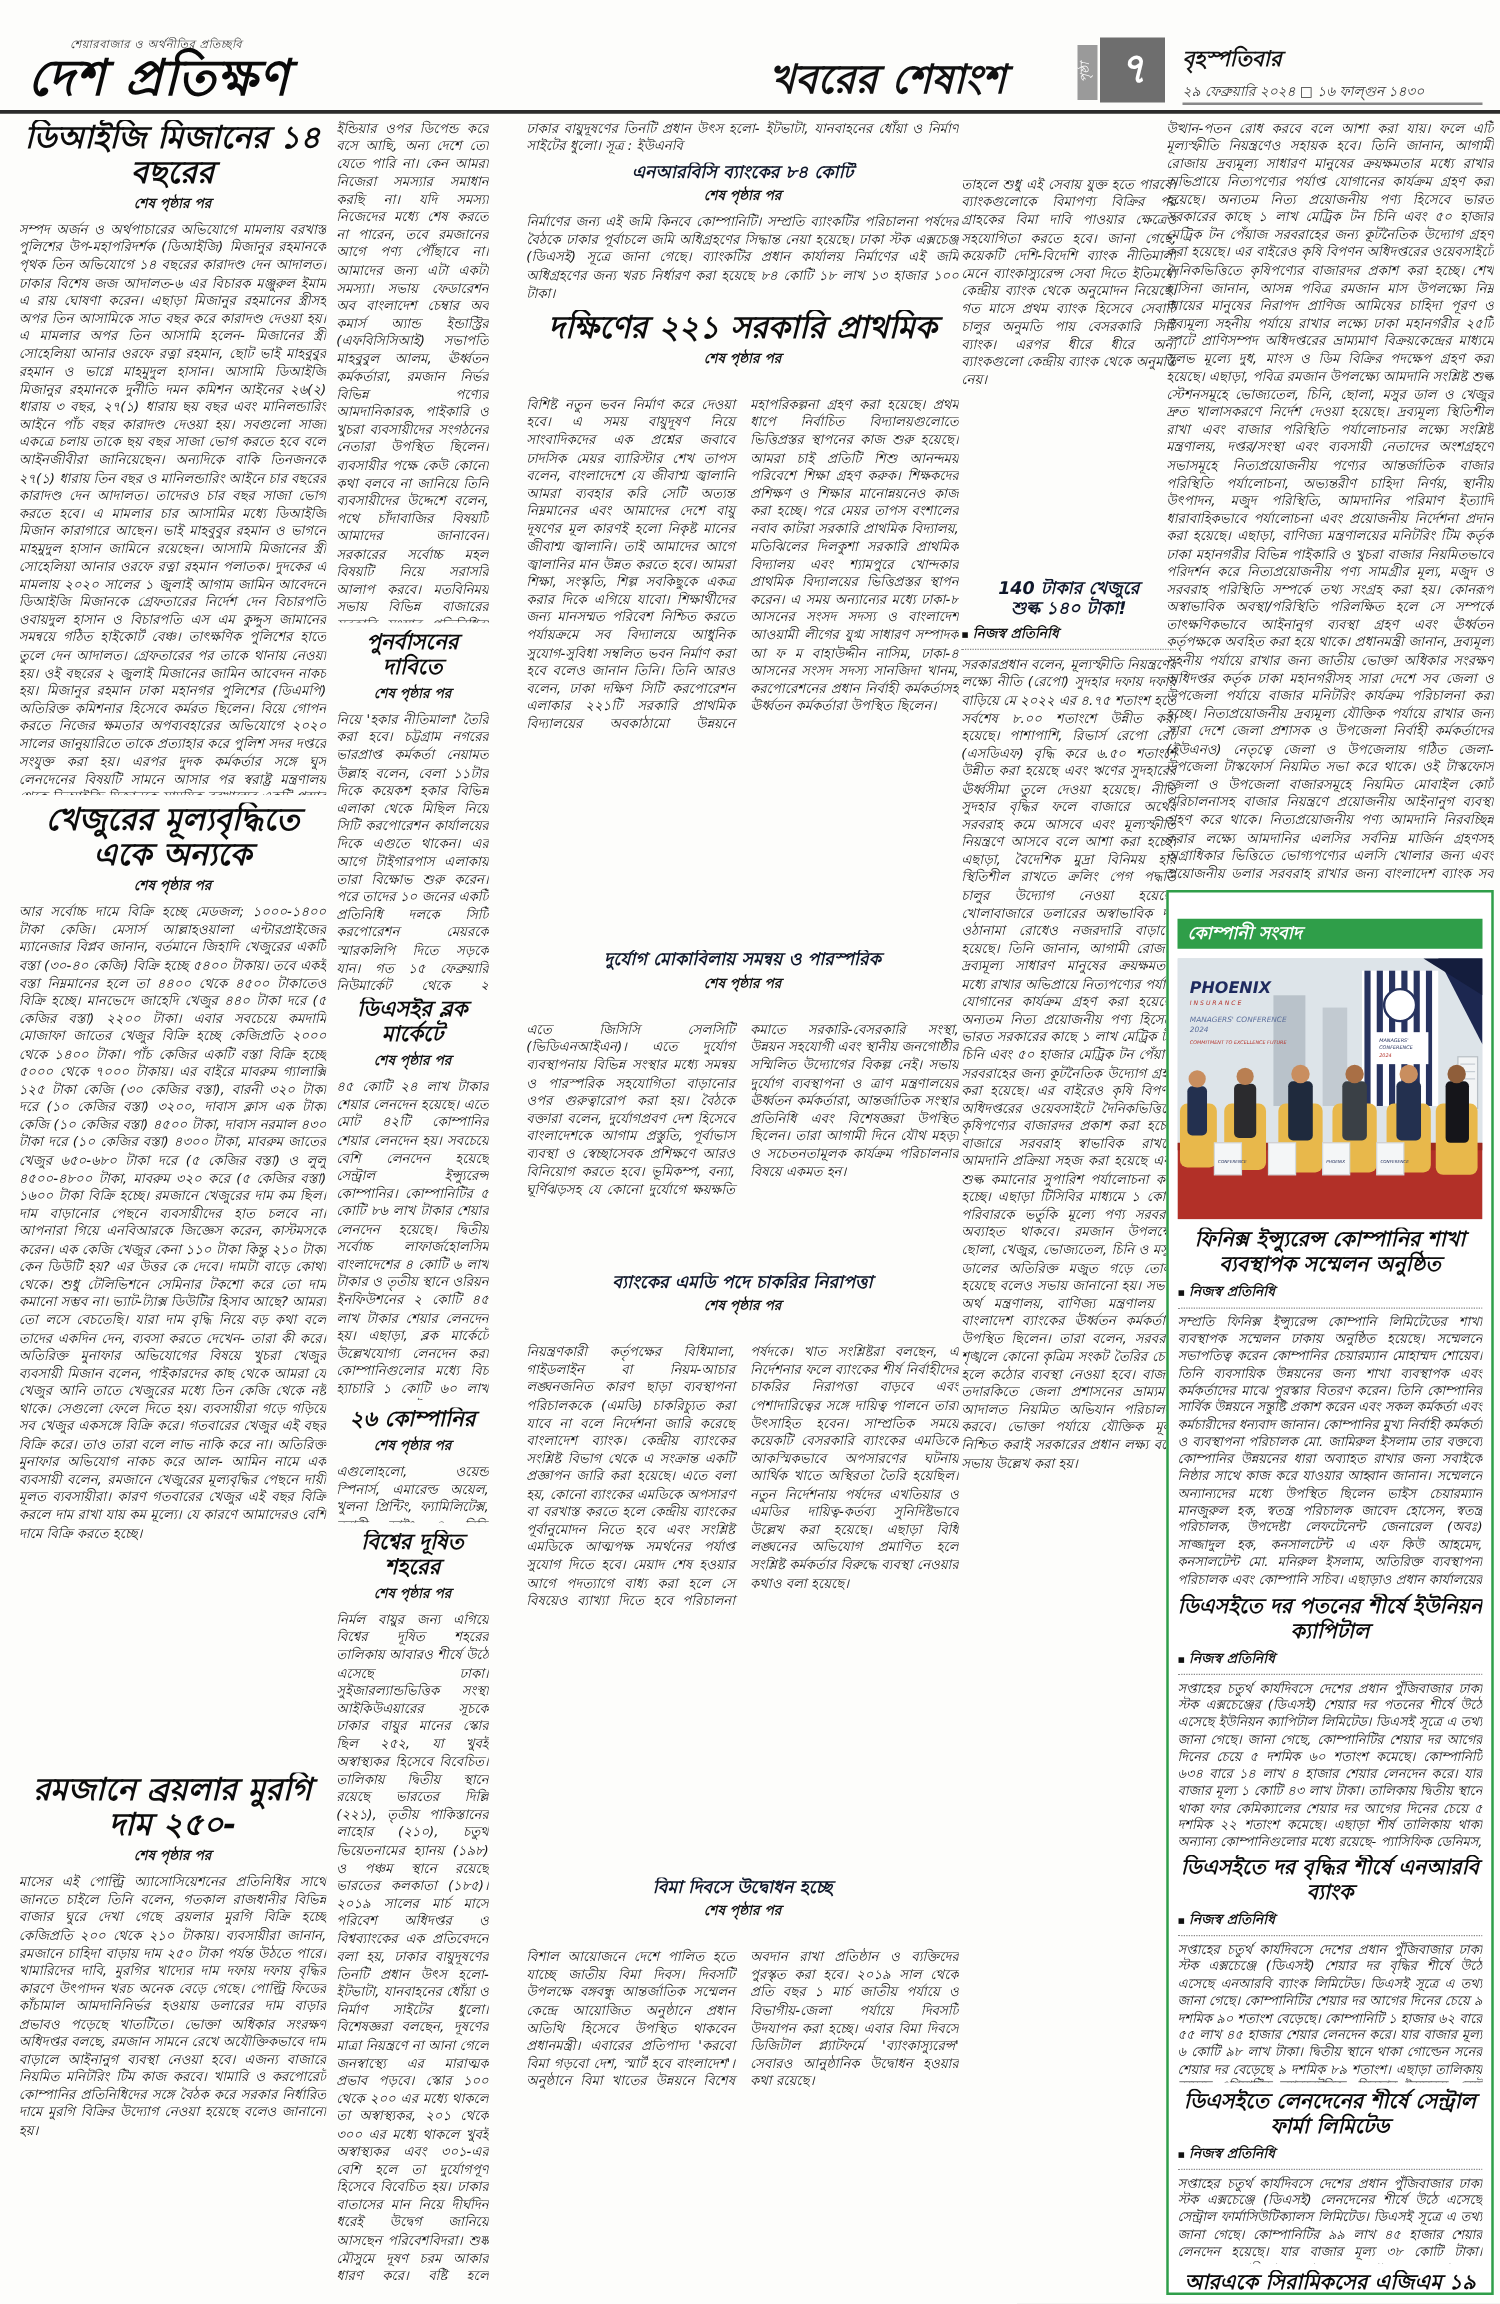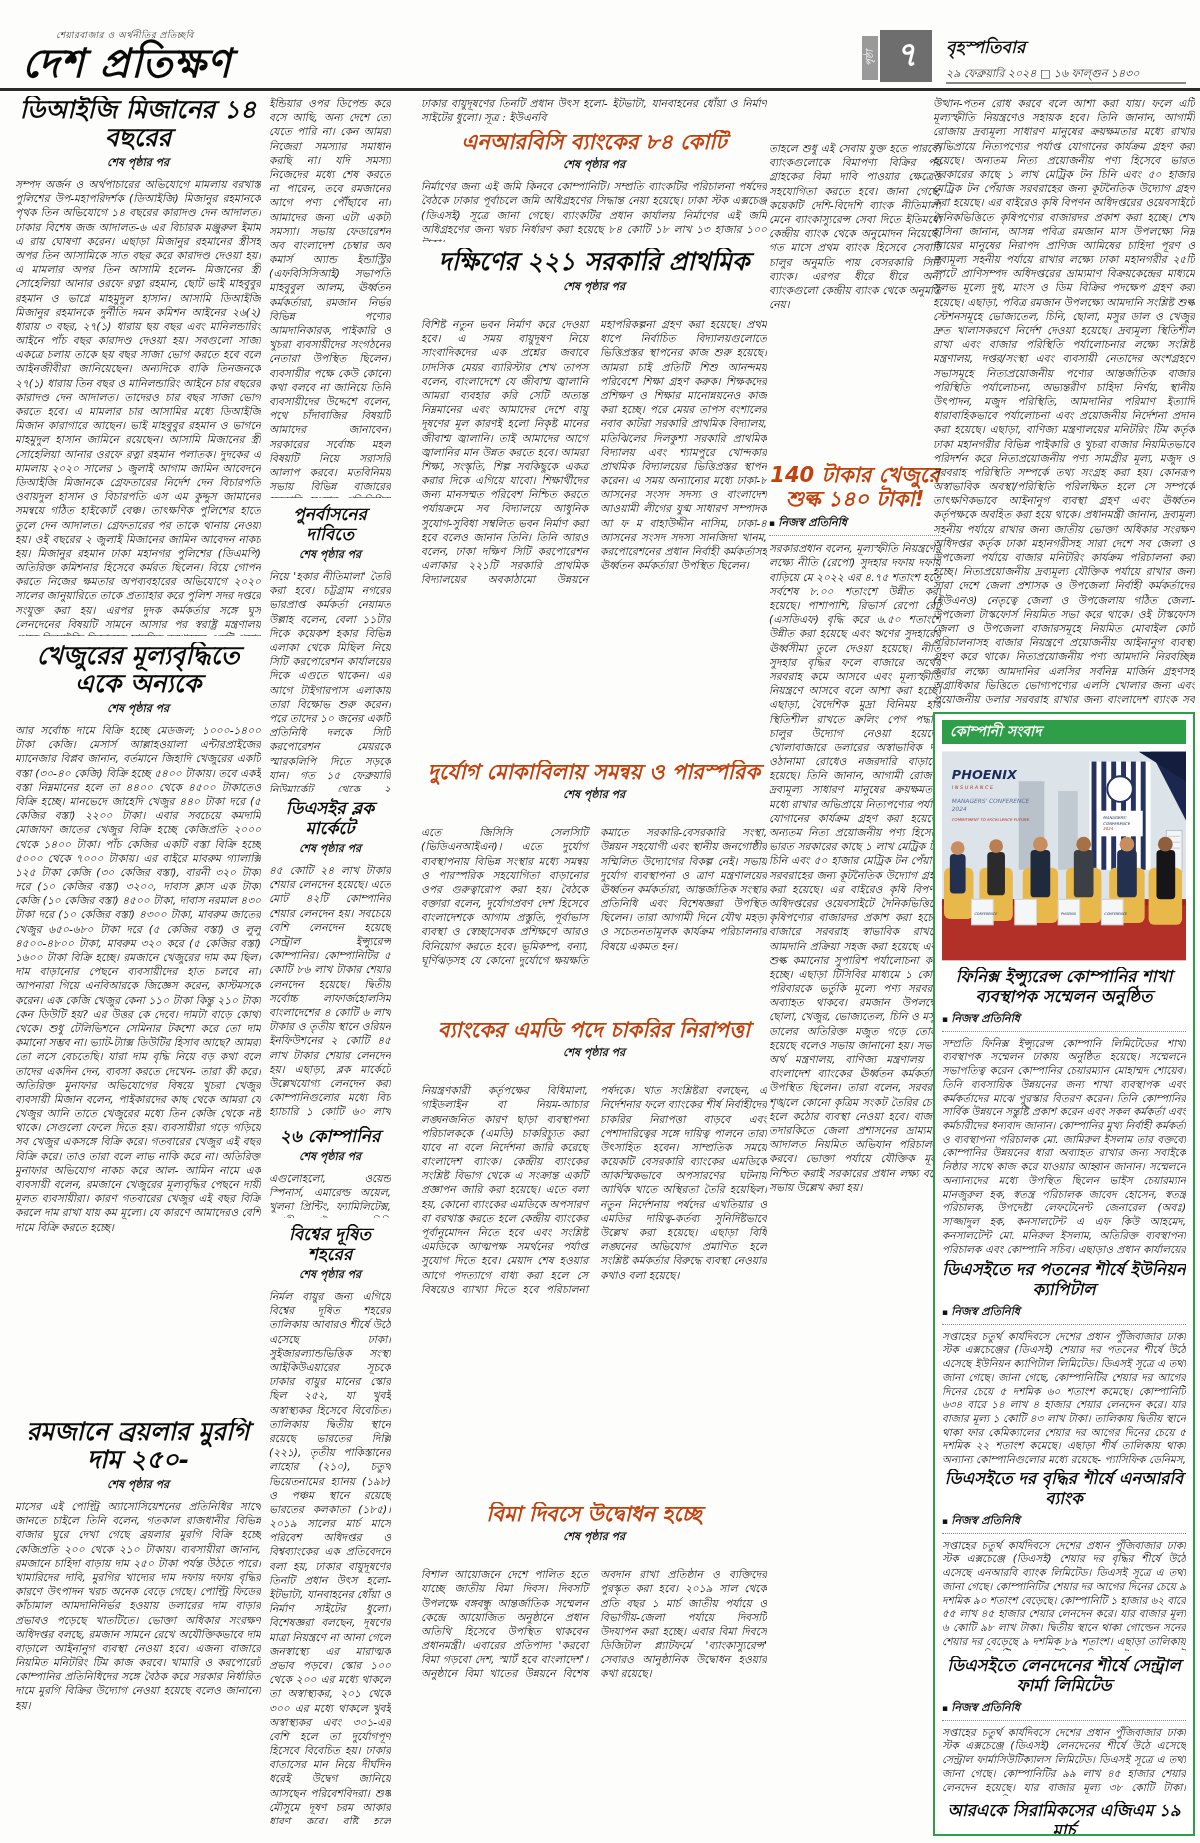--- a/index.html
+++ b/index.html
@@ -18,49 +18,50 @@
             font-size:34px;font-weight:bold;display:flex;align-items:center;justify-content:center;}
   .date-wrap{position:absolute;left:946px;top:34px;}
   .date-day{font-size:17px;font-weight:bold;color:#111;}
   .date-line{font-size:11px;color:#333;margin-top:3px;}
   .masthead-rule{position:absolute;left:0px;top:88px;width:1200px;height:3px;background:#2b2b2b;}
   .date-rule{position:absolute;left:946px;top:82px;width:240px;height:2px;background:#888;}
   
   .col{position:absolute;overflow:hidden;}
   .art{margin-bottom:6px;overflow:hidden;}
   .hl-xl{font-size:25px;font-weight:bold;text-align:center;line-height:1.12;color:#0c0c0c;}
-  .hl-lg{font-size:21px;font-weight:bold;text-align:center;line-height:1.15;color:#c2410c;}
+  .hl-lg{font-size:14px;font-weight:bold;text-align:center;line-height:1.15;color:#0f172a;}
   .hl-md{font-size:17px;font-weight:bold;text-align:center;line-height:1.18;color:#0c0c0c;}
   .sub{font-size:11px;font-weight:bold;text-align:center;margin:2px 0 4px;color:#111;}
   .byline{font-size:11px;font-weight:bold;color:#111;margin:3px 0 1px;}
   .byline::before{content:"▪ ";font-size:9px;}
   .dotted{border-bottom:1px dotted #888;margin:2px 0 5px;}
   .body{font-size:10.6px;line-height:1.34;text-align:justify;color:#151515;}
   .body2{column-count:2;column-gap:12px;margin-top:20px;}
   .smallsrc{font-size:10.6px;line-height:1.34;text-align:justify;color:#151515;}
   
   .cobox{position:absolute;left:933px;top:712px;width:262px;height:1124px;border:2px solid #2f9e49;
-         background:#ffffff;box-sizing:border-box;padding:6px 7px;overflow:hidden;}
+         background:#ffffff;box-sizing:border-box;padding:21px 7px;overflow:hidden;}
   .cobar{height:24px;background:#2f9e49;color:#ffffff;font-size:14px;font-weight:bold;
          display:flex;align-items:center;padding-left:8px;margin-bottom:6px;}
   .photo{width:100%;height:212px;display:block;margin-bottom:5px;}
   .co-art{overflow:hidden;margin-bottom:5px;}
   .co-hl{font-size:16.5px;font-weight:bold;text-align:center;line-height:1.2;color:#0c0c0c;}
   .co-body{font-size:10.4px;line-height:1.32;text-align:justify;color:#151515;}
 </style>
 </head>
 <body>
 
 <div class="page">
 
   <div class="masthead">
     <div class="logo-wrap">
       <div class="logo-tagline">শেয়ারবাজার ও অর্থনীতির প্রতিচ্ছবি</div>
       <div class="logo-text">দেশ প্রতিক্ষণ</div>
     </div>
+    <div class="section-title">খবরের শেষাংশ</div>
     <div class="page-tab">পৃষ্ঠা</div>
     <div class="page-box">৭</div>
     <div class="date-wrap">
       <div class="date-day">বৃহস্পতিবার</div>
       <div class="date-line">২৯ ফেব্রুয়ারি ২০২৪ □ ১৬ ফাল্গুন ১৪৩০</div>
     </div>
     <div class="date-rule"></div>
     <div class="masthead-rule"></div>
   </div>
 

